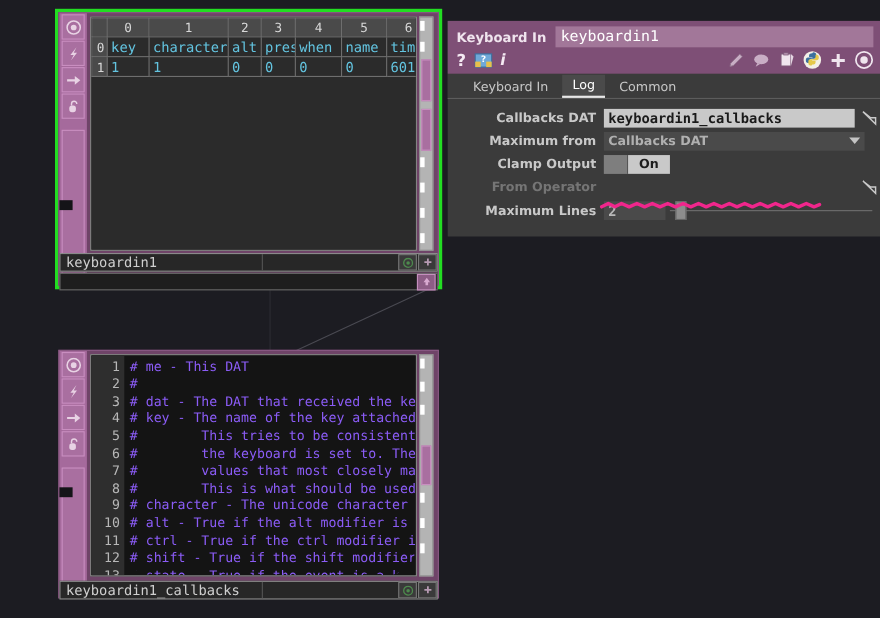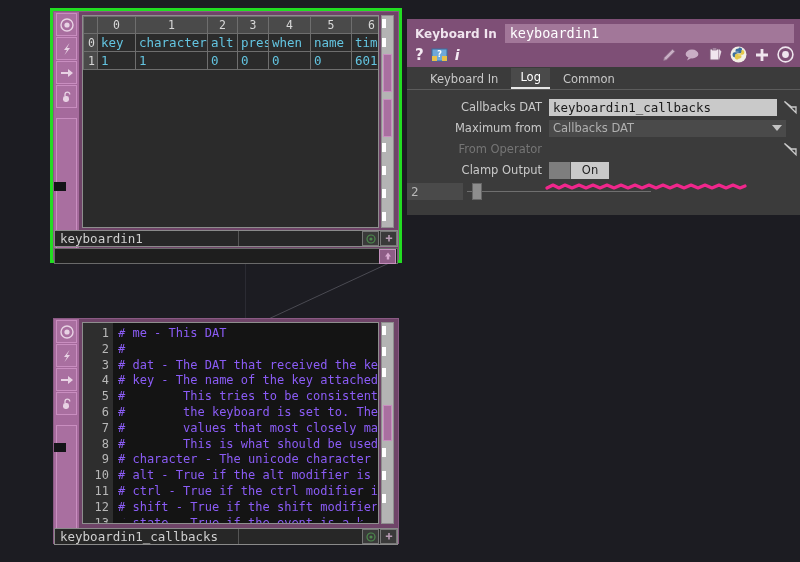--- a/index.html
+++ b/index.html
@@ -168,21 +168,21 @@
   .par-tabs {
     height:23px; background:#3b3b3b; display:flex; align-items:flex-end;
     padding-left:14px; border-bottom:1px solid #5c5c5c;
   }
   .par-tab {
     font-family:"DejaVu Sans", sans-serif; font-size:11.5px; color:#c8c8c8;
     padding:2px 9px 3px 9px; margin-right:4px; cursor:pointer;
   }
   .par-tab.active { color:#ffffff; background:#4a4a4a; border-bottom:2px solid #e8e8e8; }
 
-  .par-rows { padding-top:7px; }
+  .par-rows { padding-top:7px;font-weight:bold; }
   .par-row { display:flex; align-items:center; height:20px; margin-bottom:1px; }
   .par-label {
     width:142px; text-align:right; padding-right:7px;
     font-family:"DejaVu Sans", sans-serif; font-size:11.5px; color:#c9c9c9;
     white-space:nowrap;
   }
   .par-label.dim { color:#757575; }
   .fld {
     height:17px; background:#c9c9c9; color:#1a1a1a;
     font-family:"DejaVu Sans Mono", monospace; font-size:12.5px;
@@ -509,38 +509,39 @@
 
       <div class="par-row">
         <div class="par-label">Maximum from</div>
         <div class="drop">
           <span>Callbacks DAT</span>
           <span class="caret"></span>
         </div>
       </div>
 
       <div class="par-row">
+        <div class="par-label">Clamp Output</div>
+        <div class="toggle">
+          <div class="knob"></div>
+          <div class="on">On</div>
+        </div>
+      </div>
+
+      <div class="par-row">
         <div class="par-label dim">From Operator</div>
         <div style="width:228px; height:17px;"></div>
         <span class="expr-icon">
           <svg width="17" height="17" viewBox="0 0 17 17">
             <path d="M2.5 2.5 L14 13.8 L14 8 L9.5 8 Z" fill="none" stroke="#c9c9c9" stroke-width="1.3"></path>
           </svg>
         </span>
       </div>
 
-      <div class="par-row">
-        <div class="par-label">Clamp Output</div>
-        <div class="toggle">
-          <div class="knob"></div>
-          <div class="on">On</div>
-        </div>
-      </div>
-
       <div class="par-row" style="position:relative;">
+        <div class="par-label">Maximum Lines</div>
         <div class="fld dark numfld">2</div>
         <div class="slider-wrap">
           <div class="slider-line"></div>
           <div class="slider-thumb"></div>
         </div>
       </div>
 
 
     </div>
 

